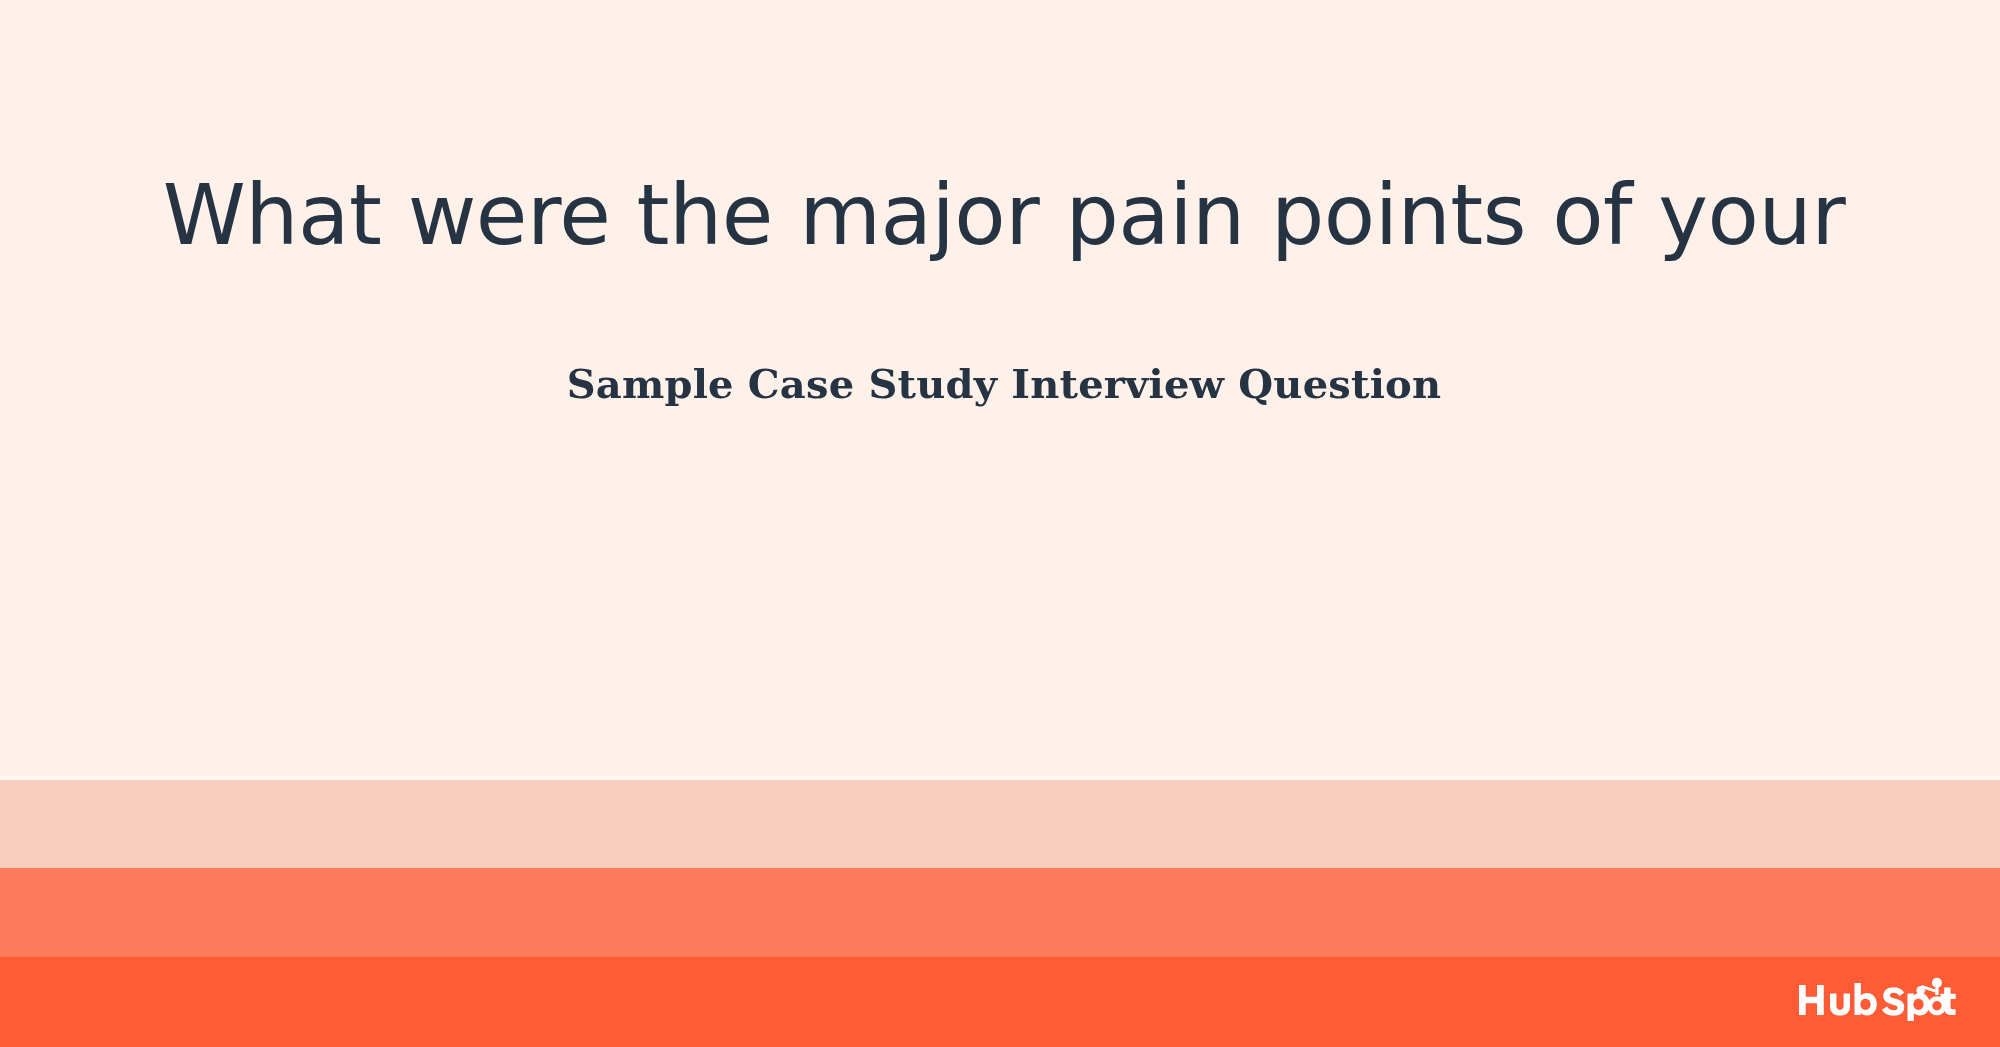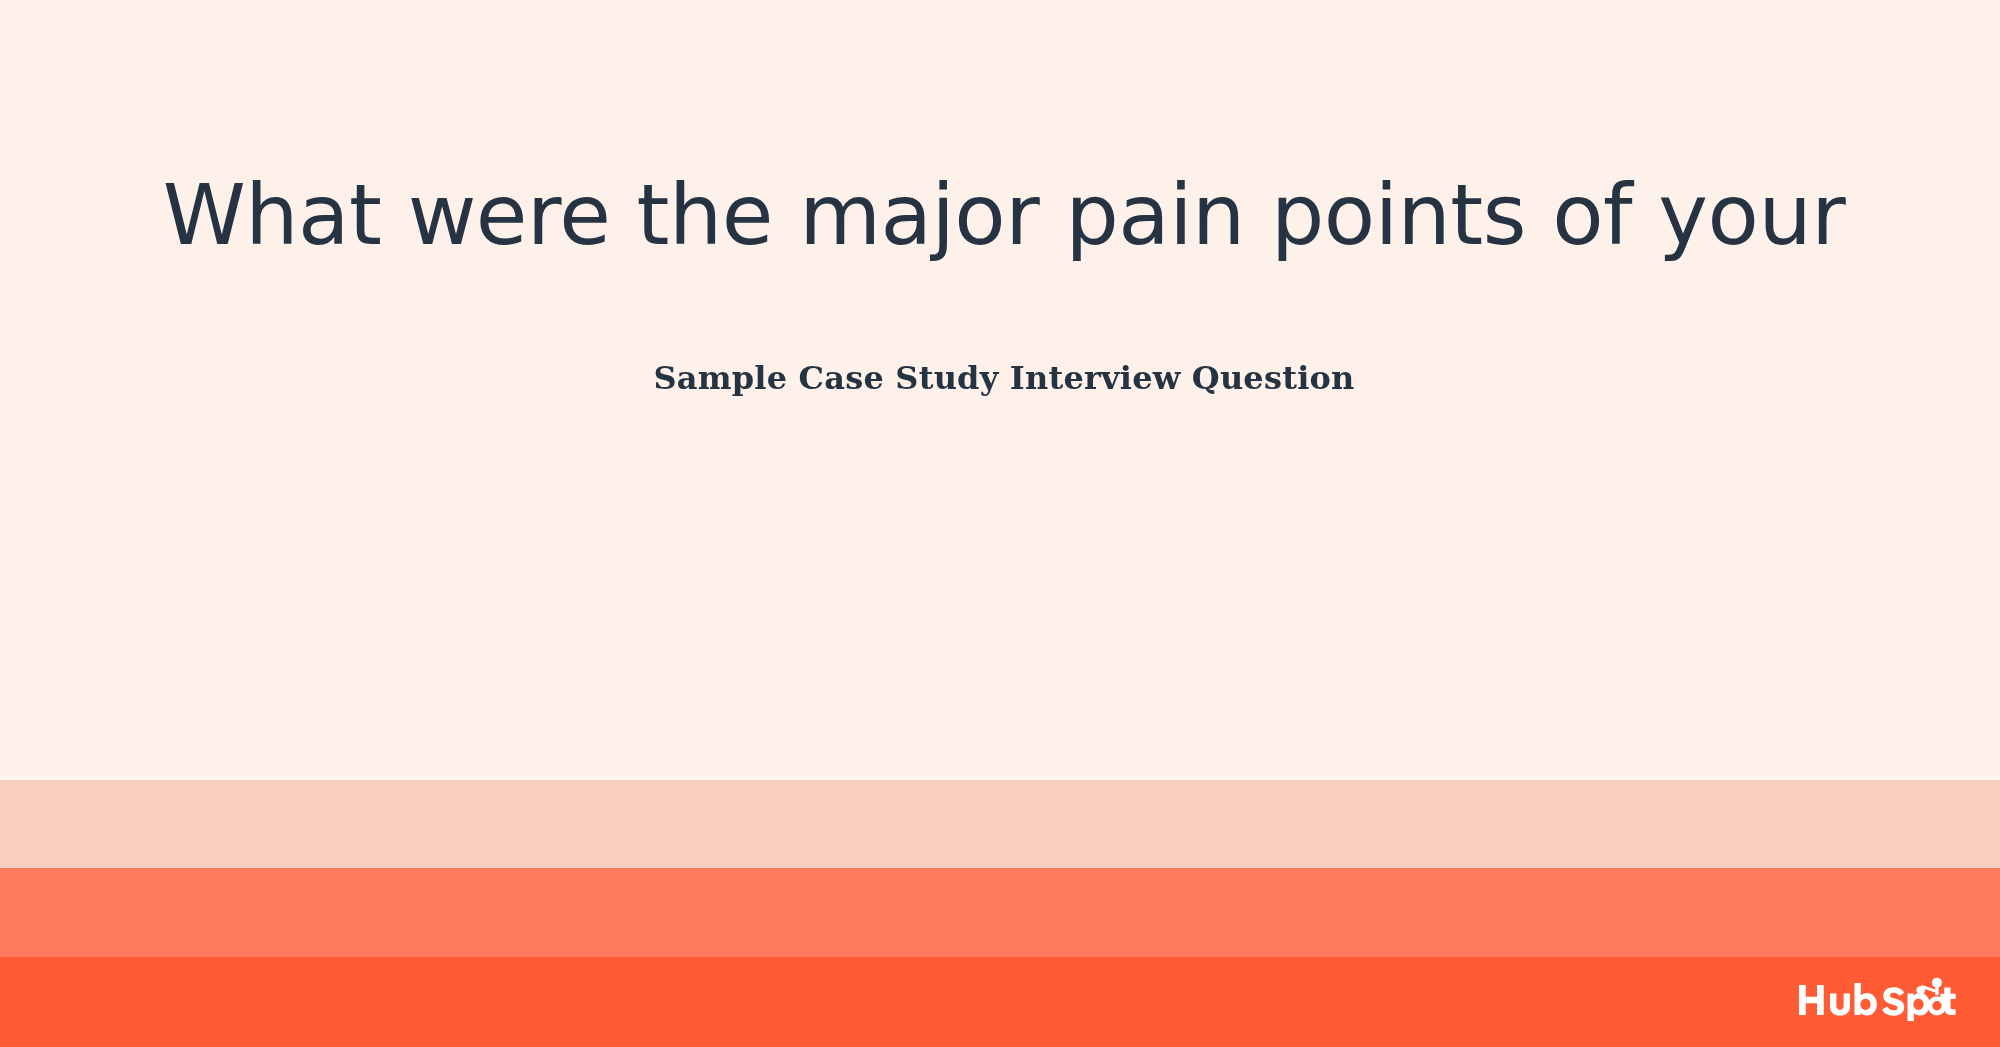--- a/index.html
+++ b/index.html
@@ -61,21 +61,21 @@
     display: block;
     white-space: nowrap;
   }
 
   .subtitle {
     margin: 0;
     padding: 0;
     margin-top: 90px;
     font-family: "DejaVu Serif", "Liberation Serif", serif;
     font-weight: 700;
-    font-size: 32px;
+    font-size: 40px;
     line-height: 1.5;
     letter-spacing: 0.2px;
     color: #253342;
   }
   .subtitle .line { display: block; white-space: nowrap; }
 
   
   .logo {
     position: absolute;
     right: 36px;

